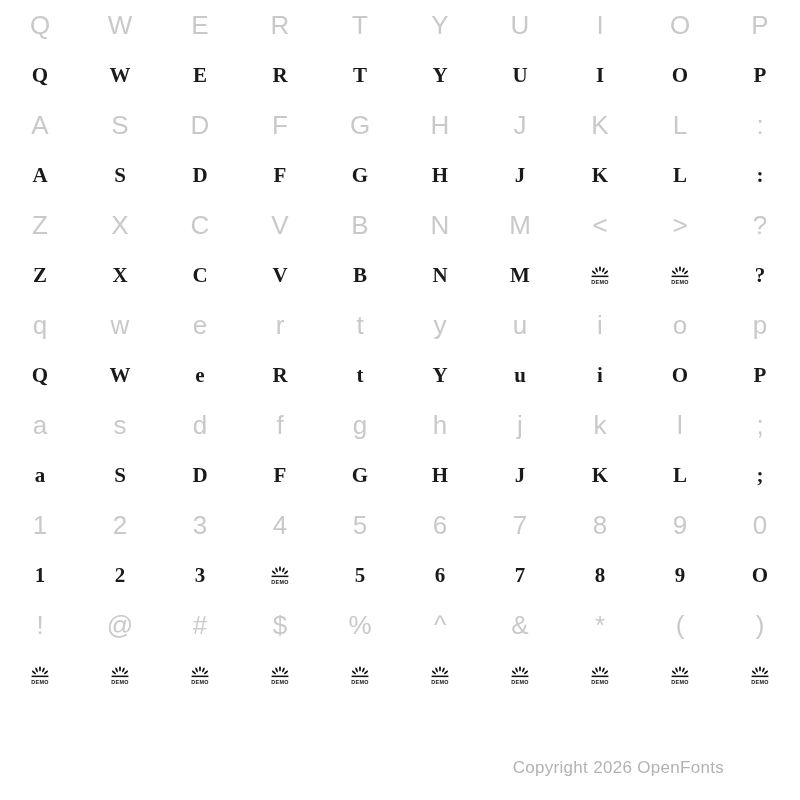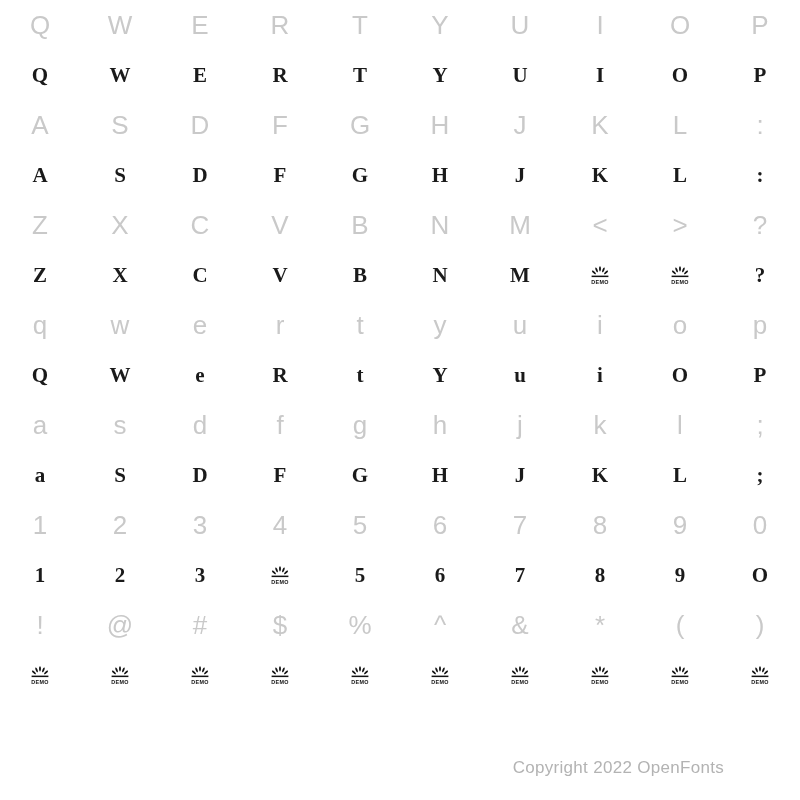--- a/index.html
+++ b/index.html
@@ -385,14 +385,14 @@
               <path d="M15.4 3.5c0.5 0.22 0.42 1.39-0.13 2.72-0.55 1.33-1.35 2.27-1.85 2.05-0.5-0.22-0.42-1.39 0.13-2.72C14.1 4.22 14.9 3.28 15.4 3.5z"></path>
               <path d="M3.1 6.7c0.36-0.38 1.45 0.12 2.5 1.1 1.05 0.98 1.6 1.98 1.24 2.36-0.36 0.38-1.45-0.12-2.5-1.1C3.29 8.08 2.74 7.08 3.1 6.7z"></path>
               <path d="M18.9 6.7c0.36 0.38-0.19 1.38-1.24 2.36-1.05 0.98-2.14 1.48-2.5 1.1-0.36-0.38 0.19-1.38 1.24-2.36 1.05-0.98 2.14-1.48 2.5-1.1z"></path>
               <rect x="2.6" y="11.6" width="16.8" height="1.5"></rect>
             </g>
             <text x="11" y="19.6" text-anchor="middle" font-family="Liberation Sans, sans-serif" font-size="5.4" font-weight="bold" fill="#111111" letter-spacing="0.3">DEMO</text>
           </svg>
         </span>
       </div>
     </div>
-  <div class="footer">Copyright 2022 OpenFonts</div>
+  <div class="footer">Copyright 2026 OpenFonts</div>
 </div>
 
 </body></html>

